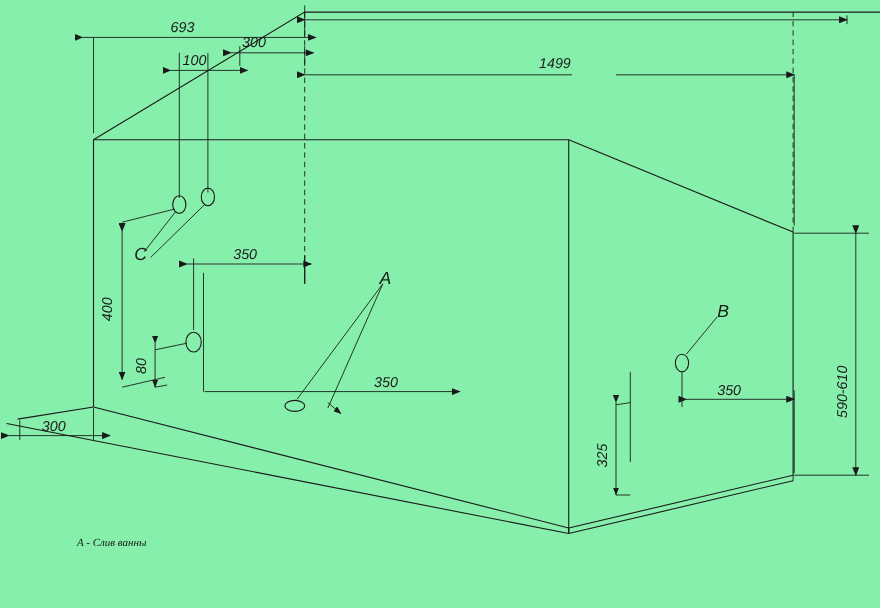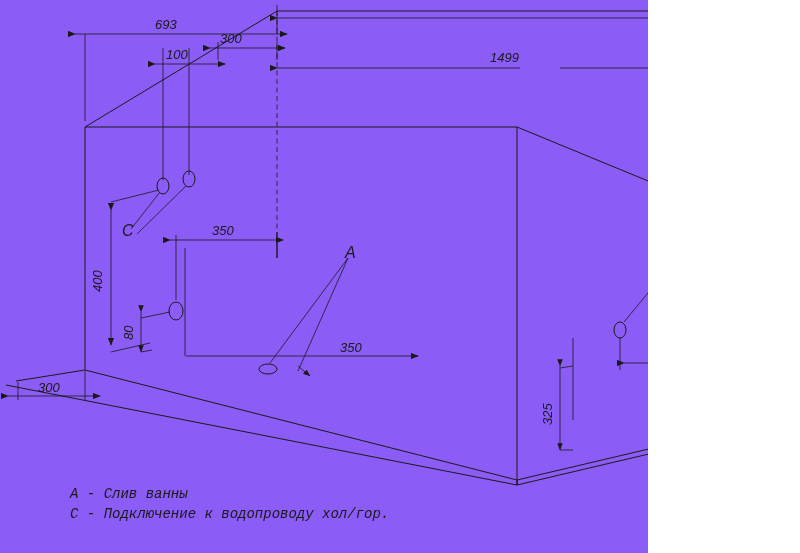--- a/index.html
+++ b/index.html
@@ -5,23 +5,23 @@
   html, body {
     margin: 0;
     padding: 0;
     background: #ffffff;
   }
   body {
     font-family: "Liberation Sans", sans-serif;
   }
   #stage {
     position: relative;
-    width: 648px;
+    width: 800px;
     height: 553px;
-    background: #8b5cf6;
+    background: #86efac;
     overflow: hidden;
   }
   svg#dwg {
     position: absolute;
     left: 0;
     top: 0;
     width: 800px;
     height: 553px;
   }
   .solid {
@@ -52,22 +52,22 @@
     font-style: italic;
     fill: #1a1a1a;
   }
   .legend {
     position: absolute;
     left: 70px;
     top: 484px;
     width: 520px;
   }
   .legend-row {
-    font-family: Liberation Mono, monospace;
-    font-size: 14px;
+    font-family: Liberation Serif, serif;
+    font-size: 10px;
     font-style: italic;
     color: #1a1a1a;
     line-height: 20px;
     white-space: nowrap;
   }
   .legend-key {
     font-style: italic;
   }
 </style>
 </head>
@@ -247,20 +247,15 @@
       <path class="solid" d="M517,127 L517,127"></path>
     </g>
   </svg>
 
   <div class="legend">
     <div class="legend-row">
       <span class="legend-key">A</span>
       <span>-</span>
       <span>Слив ванны</span>
     </div>
-    <div class="legend-row">
-      <span class="legend-key">C</span>
-      <span>-</span>
-      <span>Подключение к водопроводу хол/гор.</span>
-    </div>
   </div>
 
 </div>
 
 </body></html>

